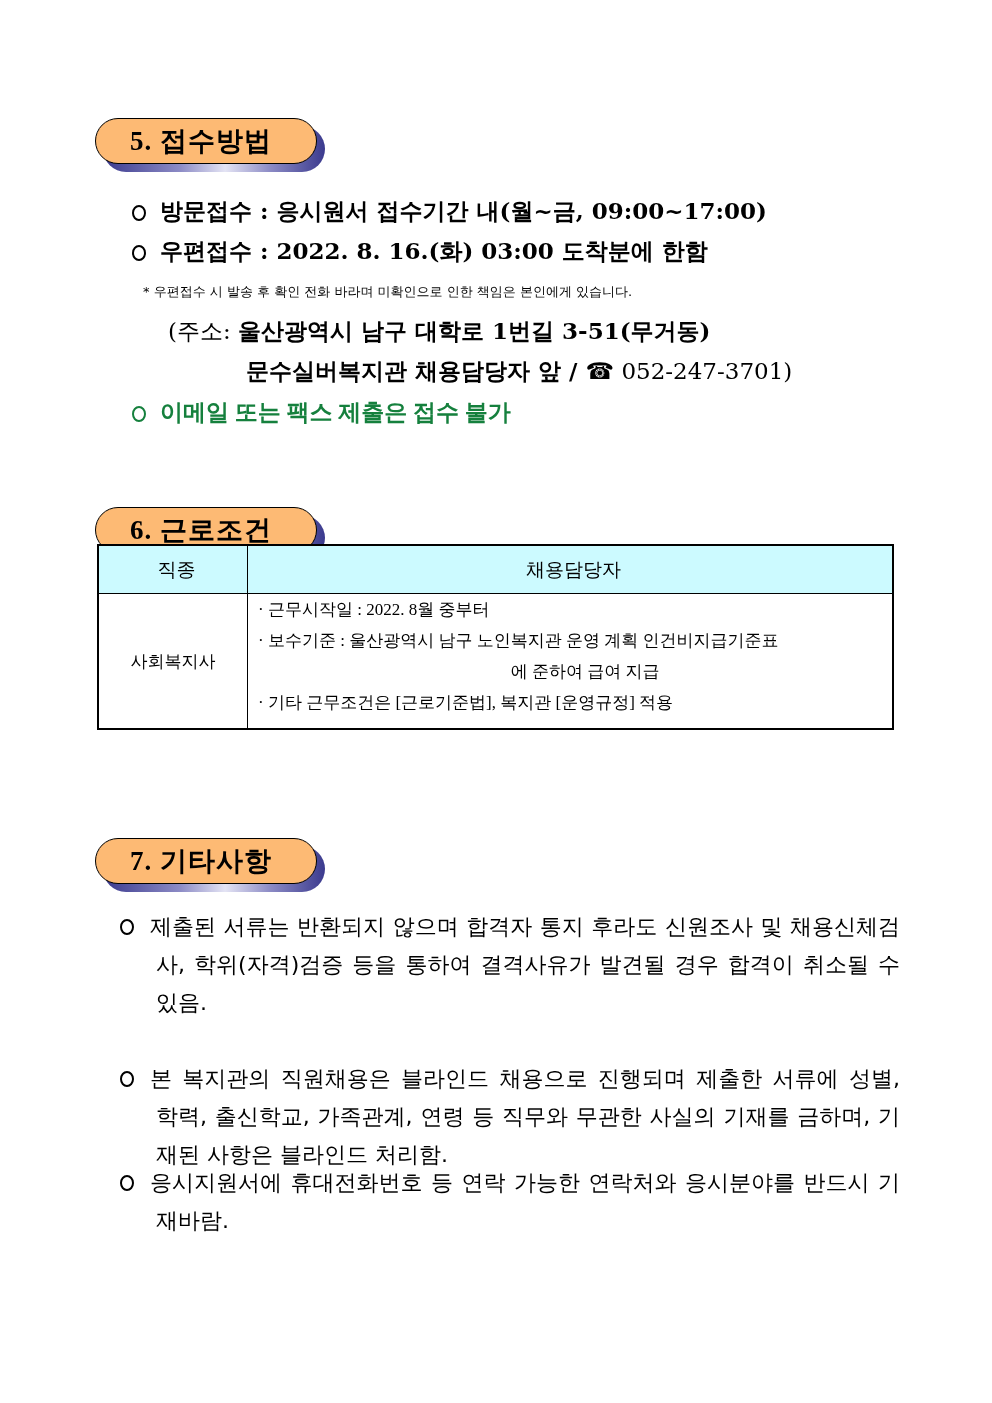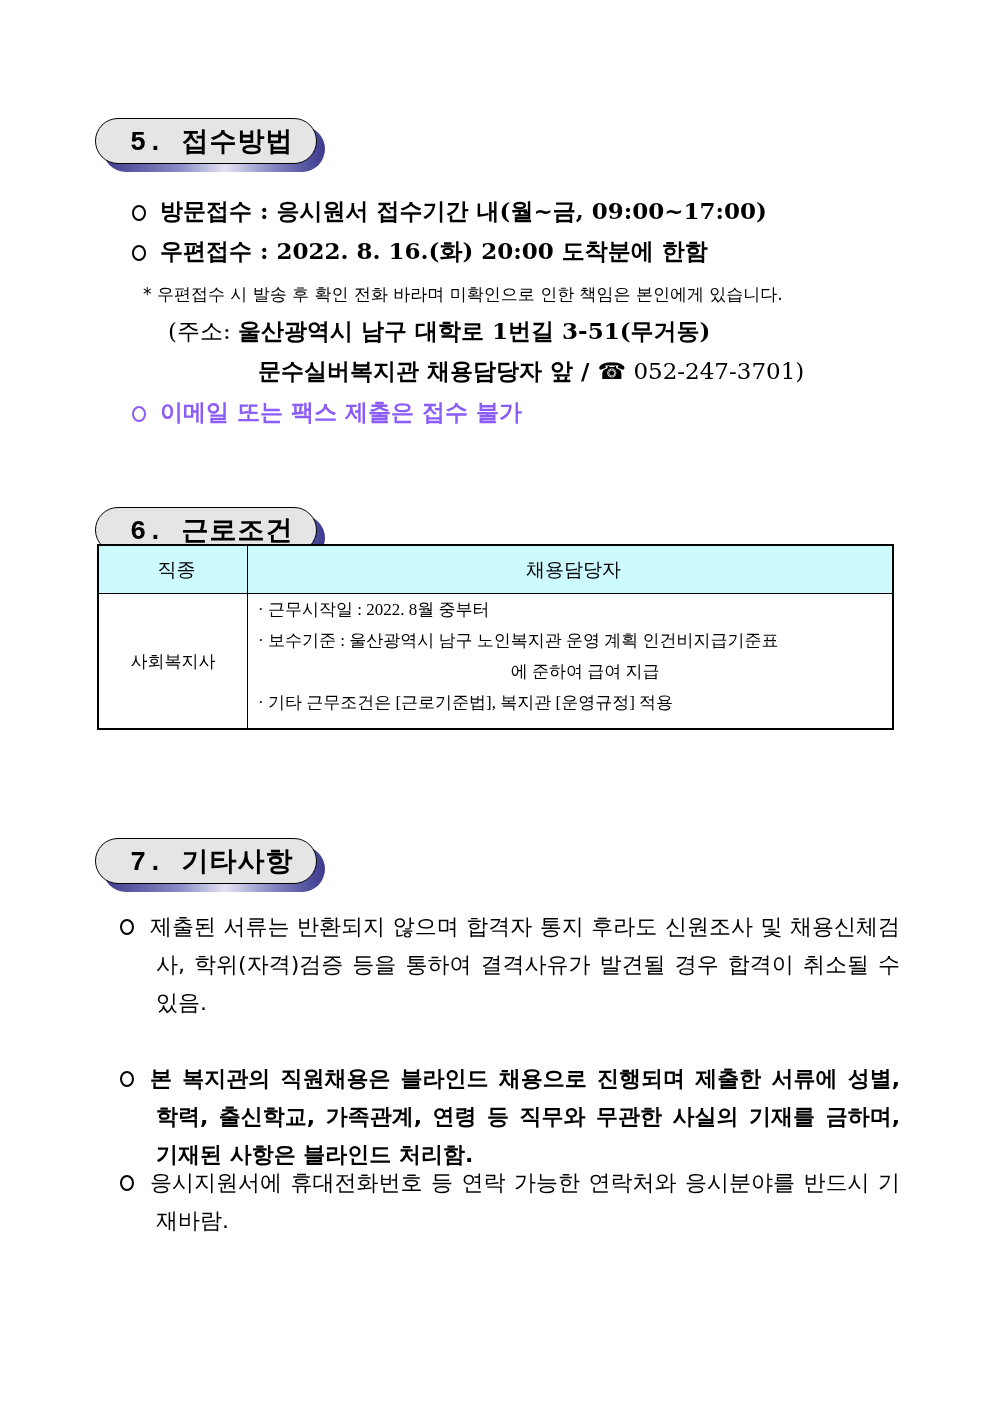--- a/index.html
+++ b/index.html
@@ -3,28 +3,28 @@
 <meta charset="utf-8">
 <style>
   html, body { margin: 0; padding: 0; background: #ffffff; }
   body { width: 992px; height: 1403px; position: relative; overflow: hidden;
          font-family: "DejaVu Serif", "Liberation Serif", serif; color: #000; }
   .sec-head { position: absolute; left: 95px; width: 228px; height: 50px; }
   .sec-head .shadow { position: absolute; left: 8px; top: 8px; width: 222px; height: 46px;
          border-radius: 24px;
          background: linear-gradient(90deg, #3b3a8e 0%, #8d8cc6 35%, #e4e4f4 55%, #8d8cc6 75%, #3b3a8e 100%); }
   .sec-head .pill { position: absolute; left: 0; top: 0; width: 222px; height: 46px;
-         border: 1.5px solid #000; border-radius: 24px; background: #e5e5e5; box-sizing: border-box;
+         border: 1.5px solid #000; border-radius: 24px; background: #fdba74; box-sizing: border-box;
          display: flex; align-items: center; padding-left: 34px;
-         font-family: Liberation Mono, monospace; font-weight: bold; font-size: 27px; letter-spacing: 1px; }
+         font-family: Liberation Serif, serif; font-weight: bold; font-size: 27px; letter-spacing: 1px; }
   .line { position: absolute; white-space: nowrap; }
   .big { font-size: 23px; text-align: right; }
-  .small { font-size: 17px; font-family: "DejaVu Sans", "Liberation Sans", sans-serif; }
+  .small { font-size: 13px; font-family: "DejaVu Sans", "Liberation Sans", sans-serif; }
   .bold { font-weight: bold; }
-  .red { color: #8b5cf6; }
+  .red { color: #15803d; font-family: Liberation Serif, serif; }
   .circle { display: inline-block; width: 14px; height: 16px; border: 2px solid currentColor; border-radius: 50%;
             margin-right: 14px; vertical-align: -2px; box-sizing: border-box; }
   table.cond { position: absolute; left: 97px; top: 544px; width: 797px; border-collapse: collapse;
                font-family: "DejaVu Sans", "Liberation Sans", sans-serif; font-size: 17px; }
   table.cond th, table.cond td { border: 1px solid #000; }
   table.cond { border: 2px solid #000; }
   table.cond th { background: #ccfaff; height: 45px; font-weight: normal; font-size: 19px; padding-left: 8px; }
   table.cond td.job { width: 146px; text-align: center; border-radius: 6px; }
   table.cond td.body { padding: 0 0 10px 10px; line-height: 31px; font-family: Liberation Serif, serif; }
   .ind { padding-left: 20px; text-align: center; }
@@ -38,28 +38,28 @@
 
 <div class="sec-head" style="top:118px;">
   <div class="shadow"></div>
   <div class="pill">5. 접수방법</div>
 </div>
 
 <div class="line big bold" style="left:132px; top:196px;">
   <span class="circle"></span><span>방문접수</span><span> : </span><span>응시원서 접수기간 내(월~금, 09:00~17:00)</span>
 </div>
 <div class="line big bold" style="left:132px; top:236px;">
-  <span class="circle"></span><span>우편접수</span><span> : </span><span>2022. 8. 16.(화) 20:00 도착분에 한함</span>
+  <span class="circle"></span><span>우편접수</span><span> : </span><span>2022. 8. 16.(화) 03:00 도착분에 한함</span>
 </div>
 <div class="line small" style="left:143px; top:283px;">* 우편접수 시 발송 후 확인 전화 바라며 미확인으로 인한 책임은 본인에게 있습니다.</div>
 <div class="line big" style="left:168px; top:316px;">
   <span>(주소:</span>
   <span class="bold">울산광역시 남구 대학로 1번길 3-51(무거동)</span>
 </div>
-<div class="line big" style="left:258px; top:356px;">
+<div class="line big" style="left:246px; top:356px;">
   <span class="bold">문수실버복지관 채용담당자 앞 / </span><span>☎</span><span> 052-247-3701)</span>
 </div>
 <div class="line big bold red" style="left:132px; top:397px;">
   <span class="circle"></span><span>이메일 또는 팩스 제출은 접수 불가</span>
 </div>
 
 <div class="sec-head" style="top:472px;margin-top:35px;">
   <div class="shadow"></div>
   <div class="pill">6. 근로조건</div>
 </div>
@@ -83,18 +83,18 @@
   </table>
 
 <div class="sec-head" style="top:838px;">
   <div class="shadow"></div>
   <div class="pill">7. 기타사항</div>
 </div>
 
 <div class="para" style="top:908px;">
   <span class="text"><span class="circle"></span><span>제출된 서류는 반환되지 않으며 합격자 통지 후라도 신원조사 및 채용신체검사, 학위(자격)검증 등을 통하여 결격사유가 발견될 경우 합격이 취소될 수 있음.</span></span>
 </div>
-<div class="para" style="top:1060px;font-weight:bold;">
+<div class="para" style="top:1060px;">
   <span class="text"><span class="circle"></span><span>본 복지관의 직원채용은 블라인드 채용으로 진행되며 제출한 서류에 성별, 학력, 출신학교, 가족관계, 연령 등 직무와 무관한 사실의 기재를 금하며, 기재된 사항은 블라인드 처리함.</span></span>
 </div>
 <div class="para" style="top:1164px;">
   <span class="text"><span class="circle"></span><span>응시지원서에 휴대전화번호 등 연락 가능한 연락처와 응시분야를 반드시 기재바람.</span></span>
 </div>
 
 </body></html>

